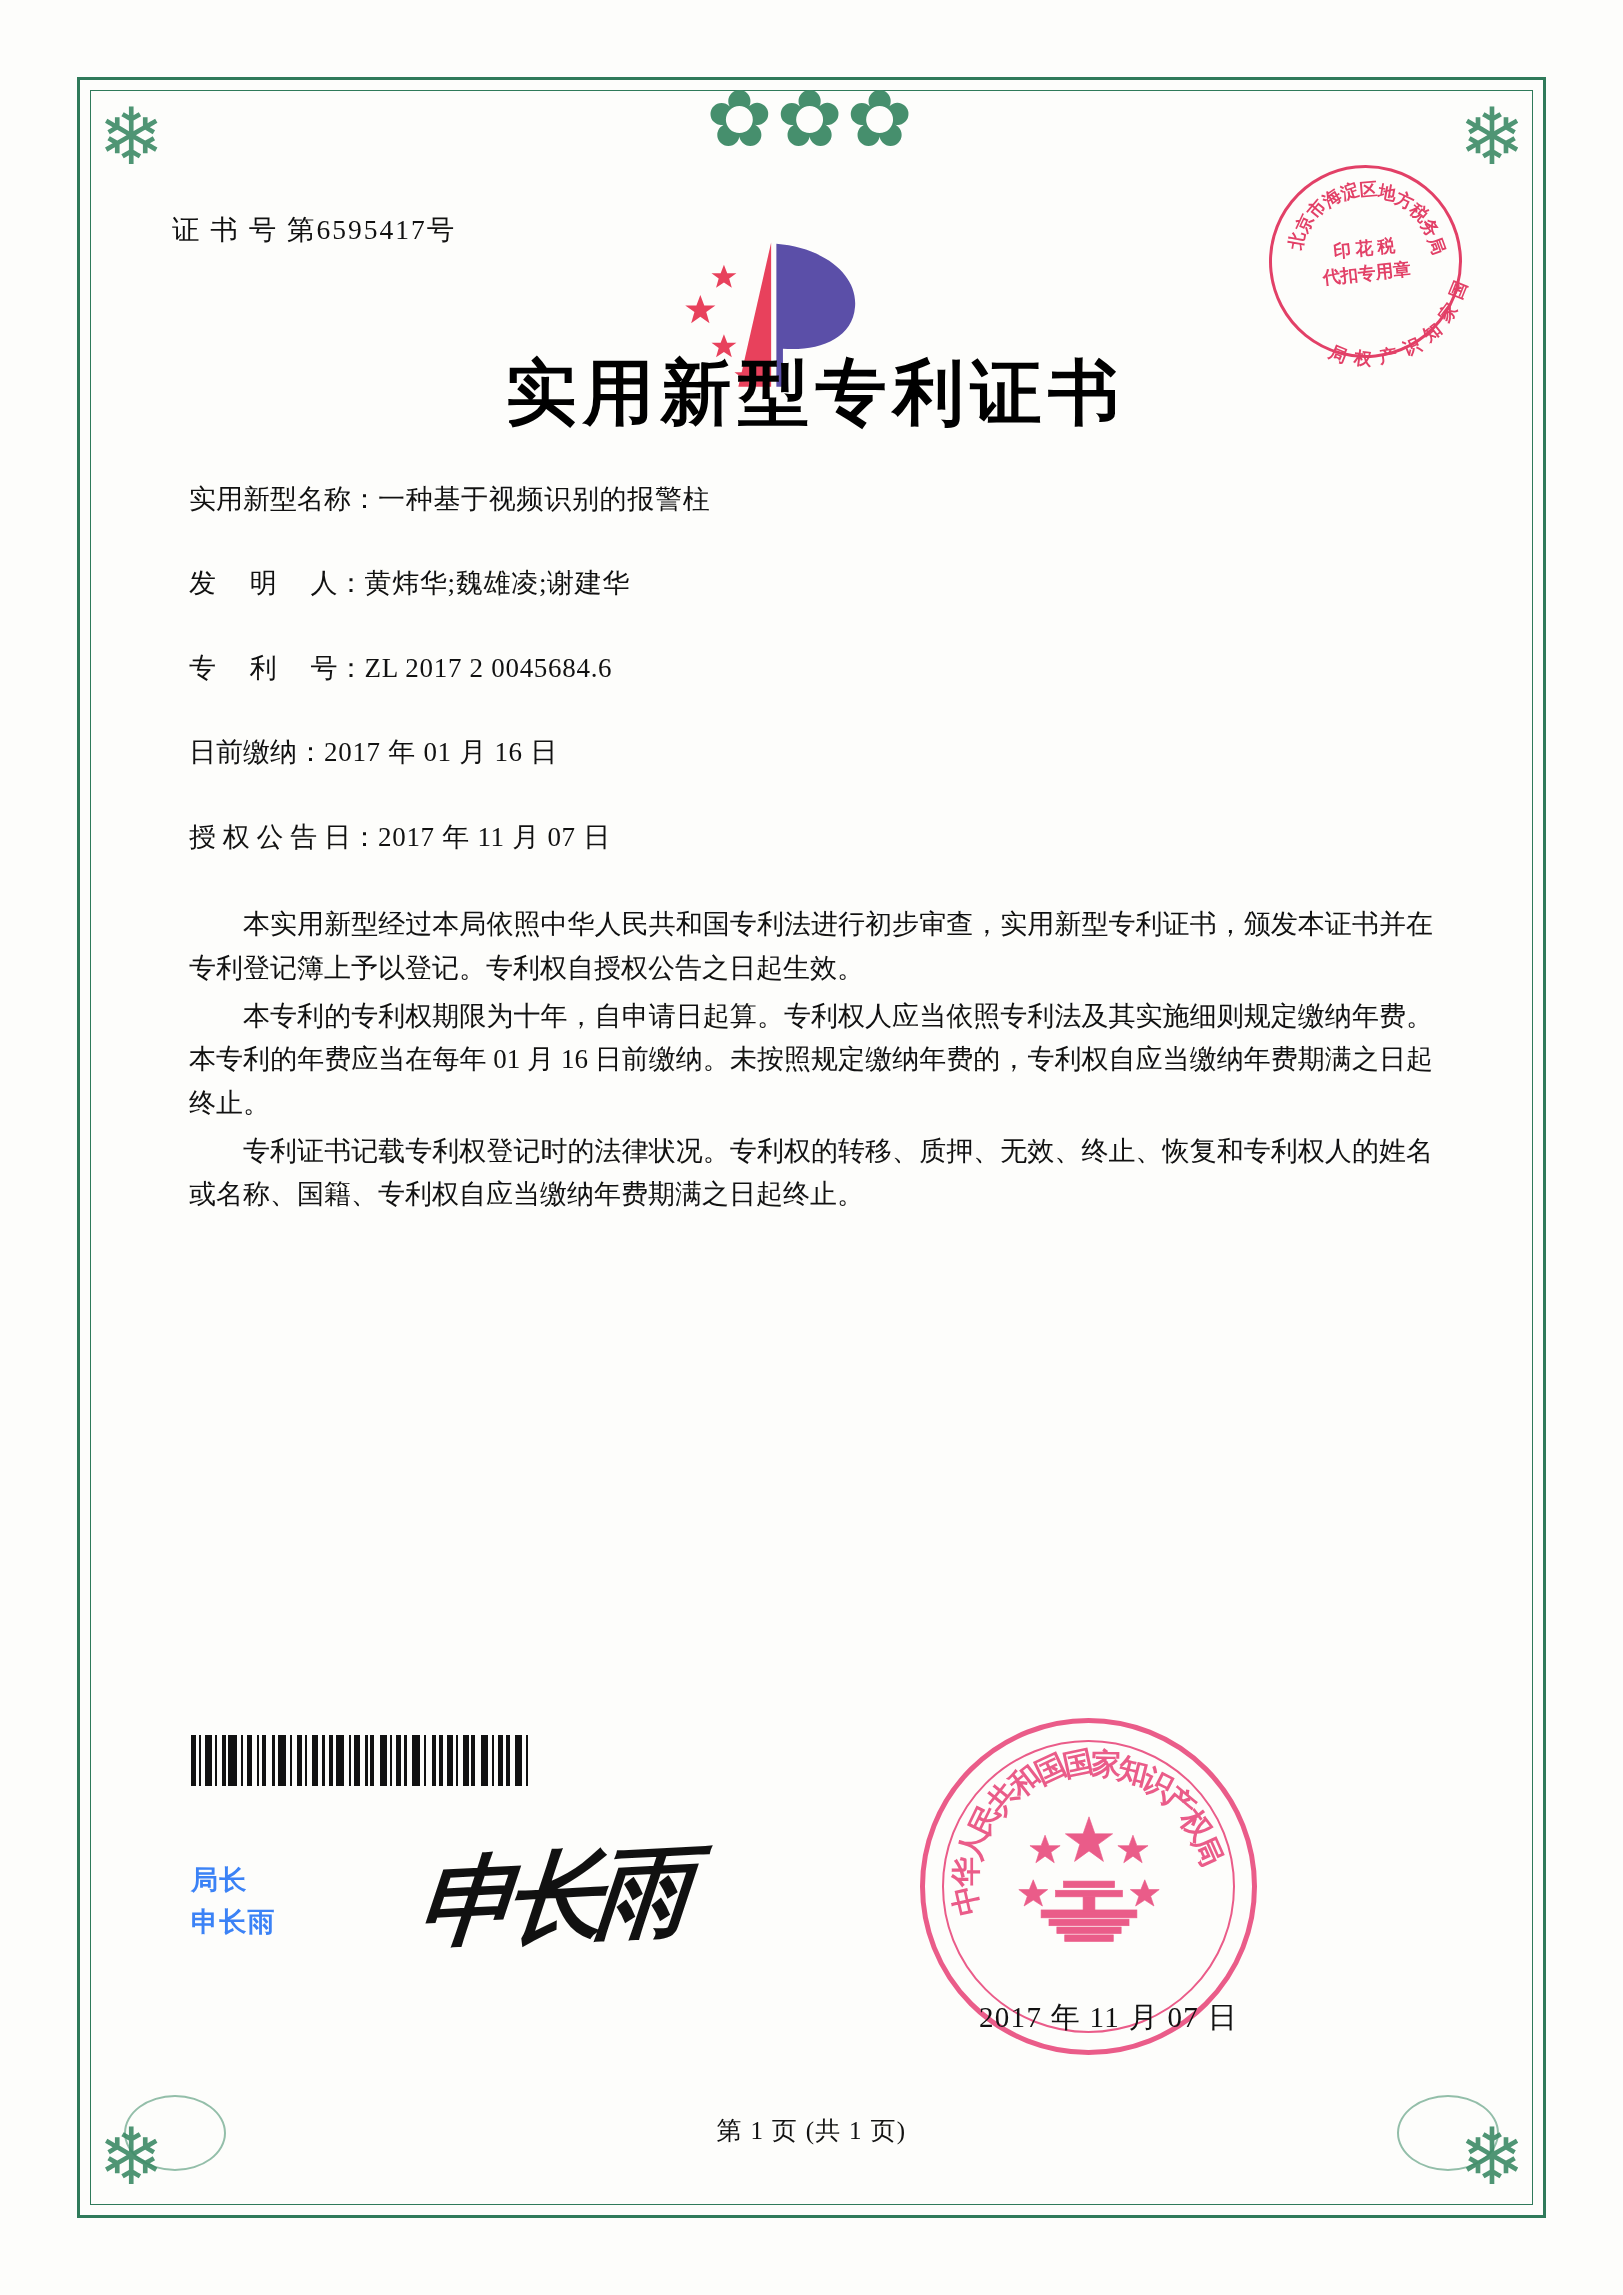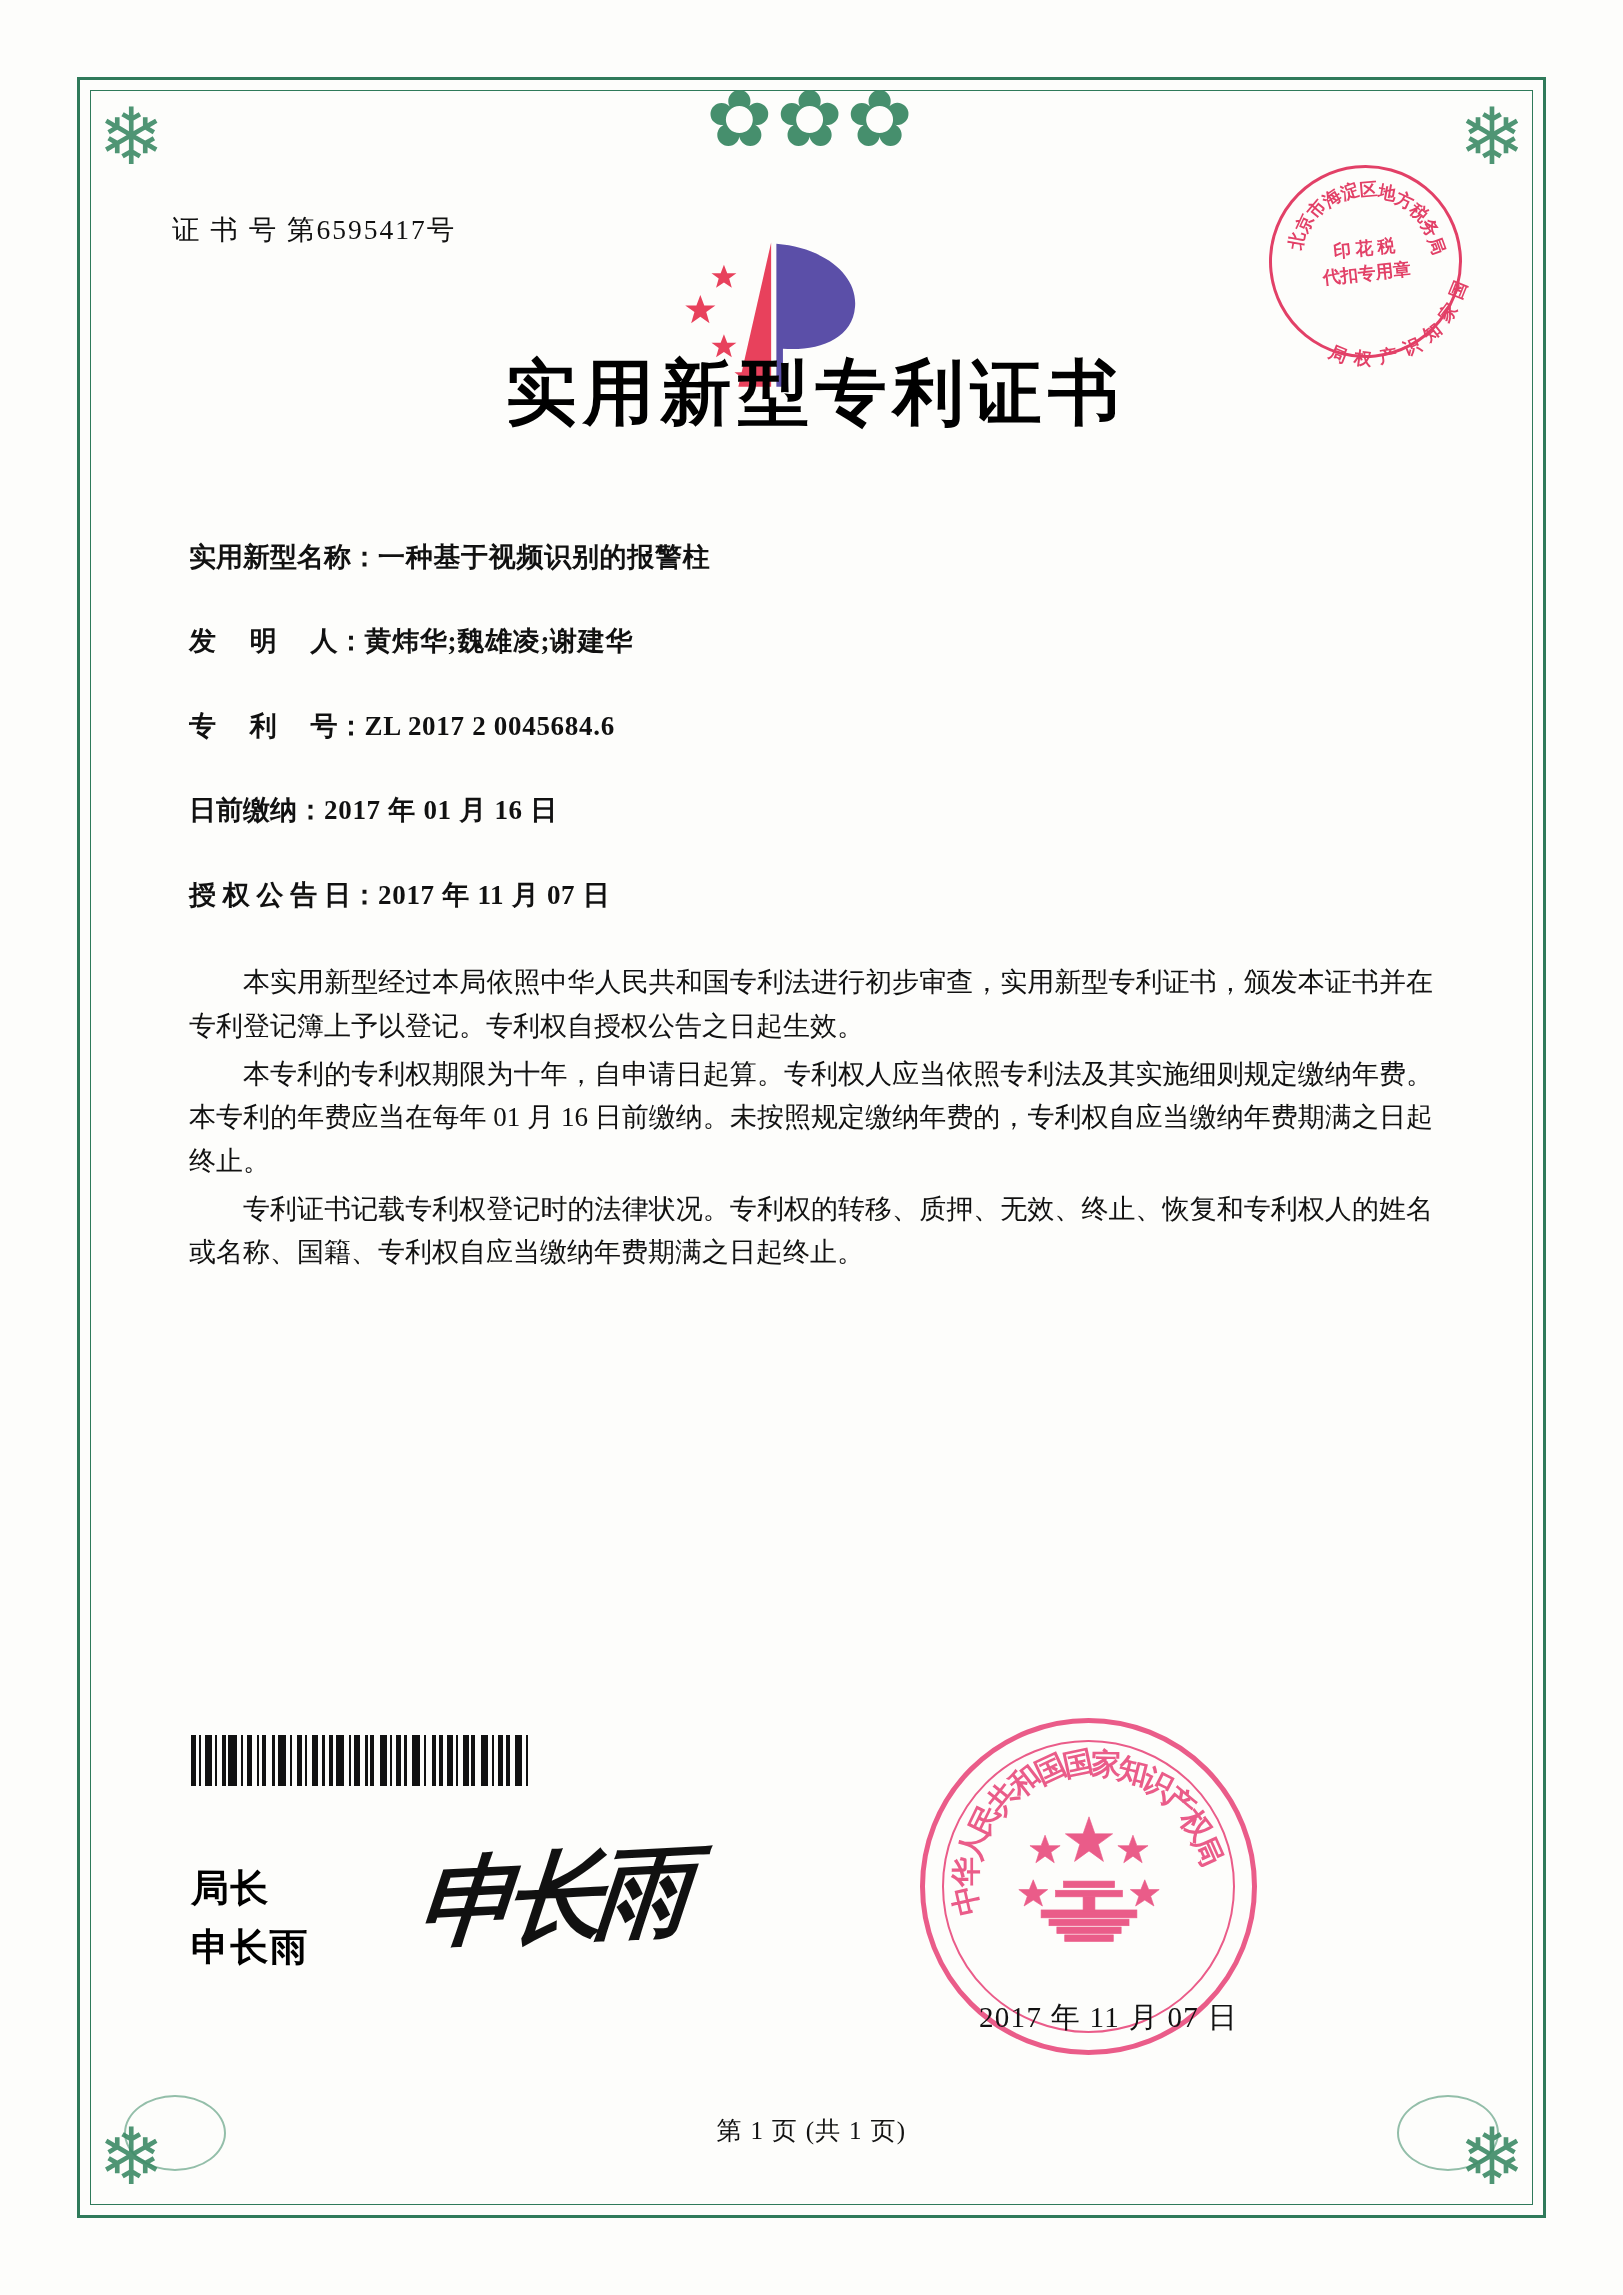--- a/index.html
+++ b/index.html
@@ -139,23 +139,22 @@
     margin-top: 98px;
     text-align: center;
     font-size: 71px;
     font-weight: bold;
     letter-spacing: 6.5px;
     font-family: "DejaVu Sans", "Liberation Sans", sans-serif;
     color: #000;
   }
 
   .fields {
-    margin-top: 98px;
+    margin-top: 40px;
     padding-left: 25px;
-    font-weight: bold;
   }
   .field {
     font-size: 27px;
     line-height: 1.35;
     margin-bottom: 48px;
     color: #111;
     white-space: nowrap;
   }
   .field .lbl { letter-spacing: 0px; }
   .field .val { letter-spacing: 0.7px; }
@@ -188,26 +187,26 @@
     display: block;
     background: #111;
     height: 100%;
   }
 
   
   .sig-block {
     position: absolute;
     left: 191px;
     top: 1859px;
-    font-size: 38px;
+    font-size: 27px;
     line-height: 1.55;
     font-weight: bold;
     font-family: "DejaVu Sans", "Liberation Sans", sans-serif;
     letter-spacing: 1.3px;
-    color: #000000;
+    color: #3b82f6;
   }
   .handsign {
     position: absolute;
     left: 419px;
     top: 1833px;
     font-size: 98px;
     font-family: "DejaVu Serif", serif;
     font-style: italic;
     font-weight: bold;
     color: #111;

